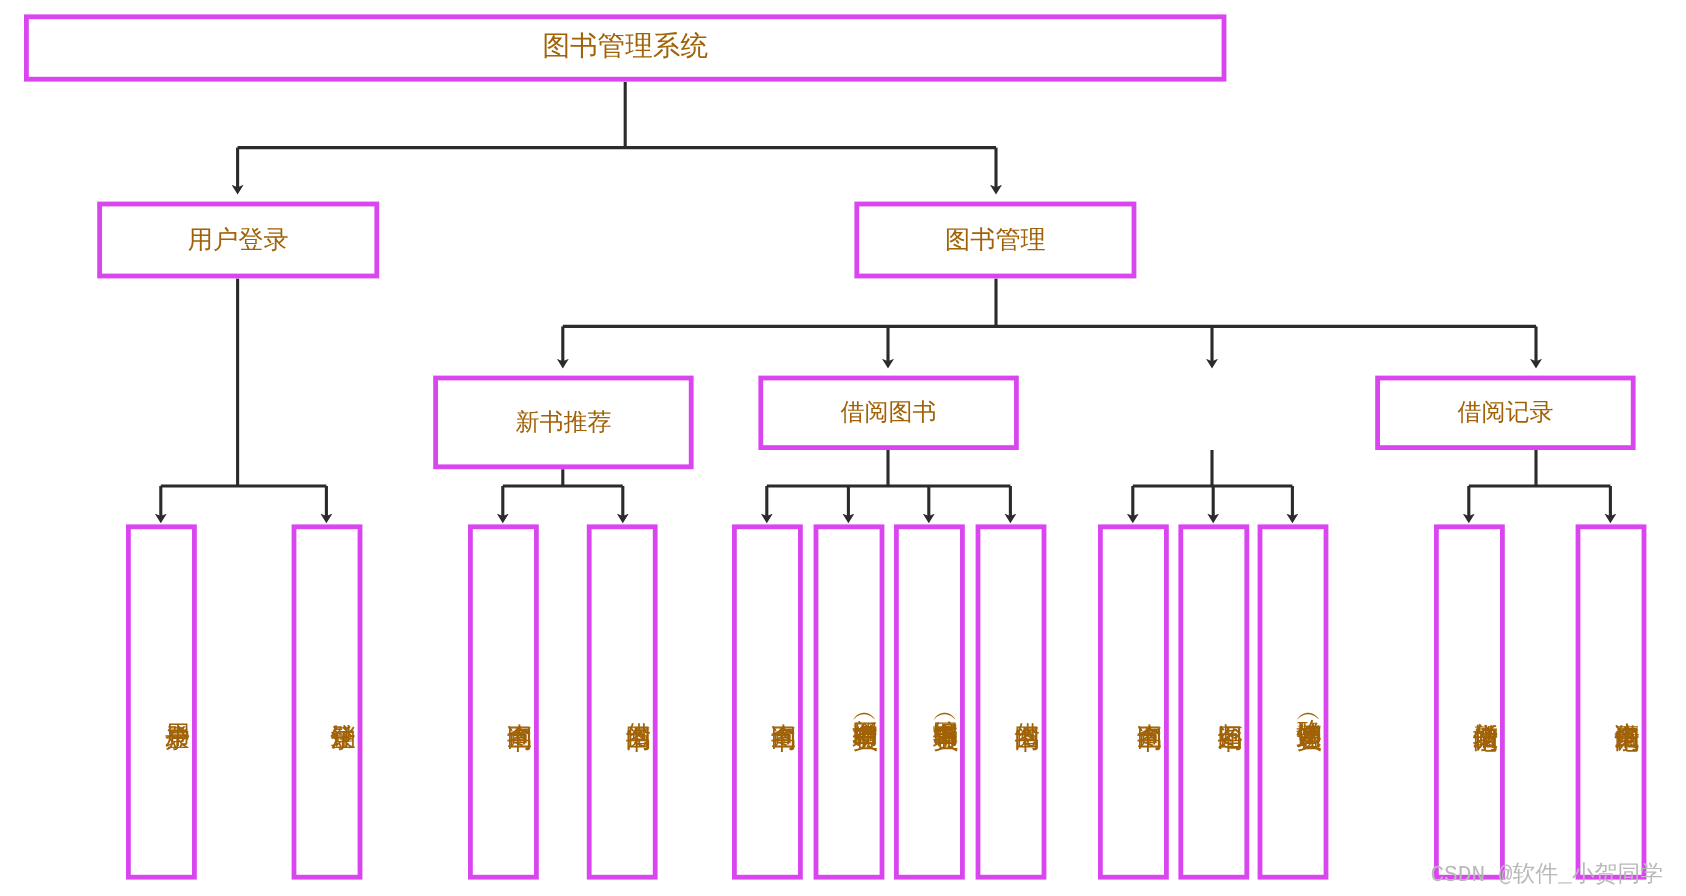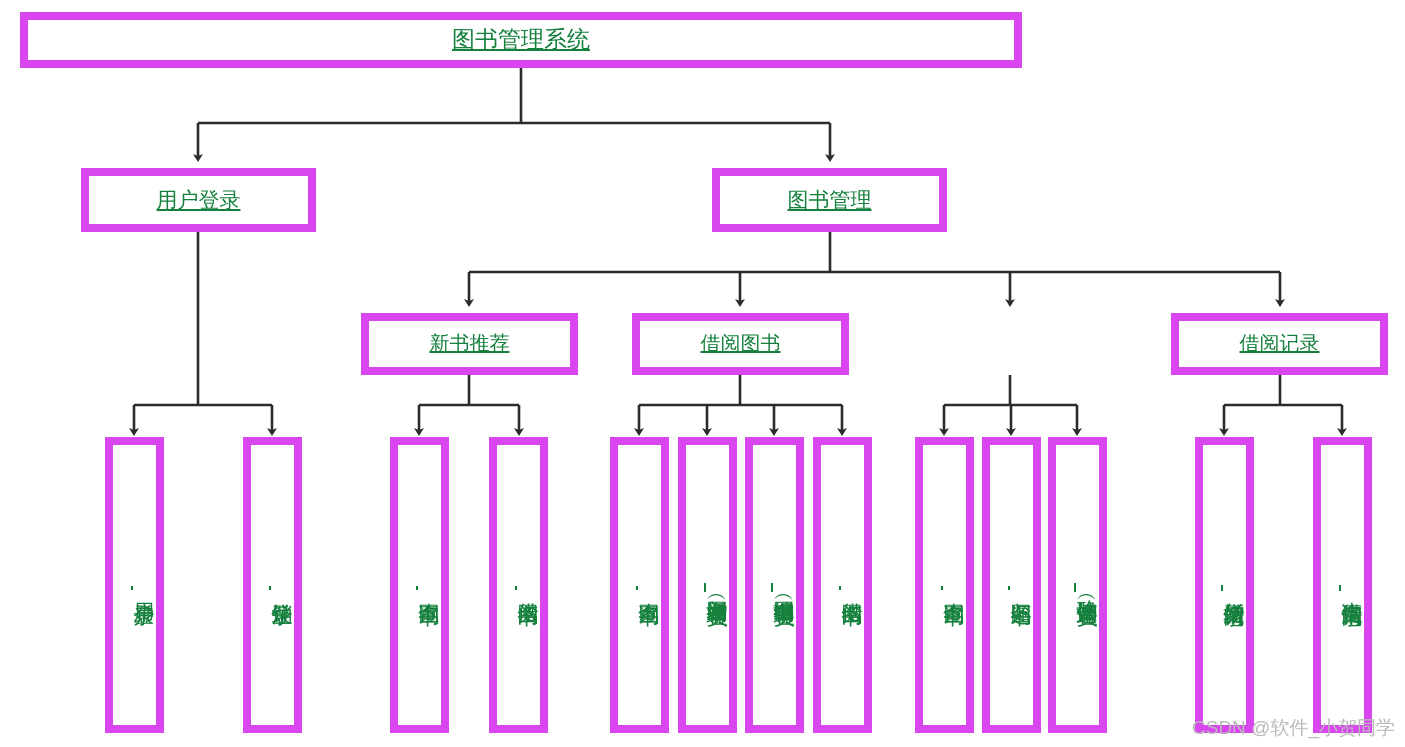--- a/index.html
+++ b/index.html
@@ -13,28 +13,27 @@
   #canvas {
     position: relative;
     width: 1405px;
     height: 747px;
     background: #ffffff;
     overflow: hidden;
   }
   .node {
     position: absolute;
     box-sizing: border-box;
-    border: 8px solid #d946ef;
+    border: 4px solid #d946ef;
     background: #ffffff;
     display: flex;
     align-items: center;
     justify-content: center;
-    color: #15803d;
+    color: #a16207;
     line-height: 1.18;
-    text-decoration: underline;
   }
   .node.lvl1 {
     font-size: 23px;
   }
   .node.lvl2 {
     font-size: 21px;
   }
   .node.lvl3 {
     font-size: 20px;
   }
@@ -57,21 +56,21 @@
     top: 0;
     width: 1405px;
     height: 747px;
     pointer-events: none;
   }
   .watermark {
     position: absolute;
     color: #b9b9b9;
     font-size: 19px;
     white-space: nowrap;
-    font-family: Liberation Sans, sans-serif;
+    font-family: Liberation Mono, monospace;
   }
 </style>
 </head>
 <body>
 
 <div id="canvas">
 
   <svg class="wires" viewBox="0 0 1405 747" xmlns="http://www.w3.org/2000/svg">
     <defs>
       <marker id="arrow" markerWidth="10" markerHeight="10" refX="4" refY="5" orient="auto" markerUnits="userSpaceOnUse">
@@ -120,23 +119,23 @@
       <path d="M1224,405 L1224,432" marker-end="url(#arrow)"></path>
       <path d="M1342,405 L1342,432" marker-end="url(#arrow)"></path>
     </g>
   </svg>
 
   <div class="node lvl1" style="left:20px; top:12px; width:1002px; height:56px;">图书管理系统</div>
 
   <div class="node lvl2" style="left:81px; top:168px; width:235px; height:64px;">用户登录</div>
   <div class="node lvl2" style="left:712px; top:168px; width:235px; height:64px;">图书管理</div>
 
-  <div class="node lvl3" style="left:361px; top:313px; width:217px; height:62px;">新书推荐</div>
+  <div class="node lvl3" style="left:361px; top:313px; width:217px; height:78px;">新书推荐</div>
   <div class="node lvl3" style="left:632px; top:313px; width:217px; height:62px;">借阅图书</div>
-  <div class="node lvl3" style="left:1171px; top:313px; width:217px; height:62px;">借阅记录</div>
+  <div class="node lvl3" style="left:1146px; top:313px; width:217px; height:62px;">借阅记录</div>
 
   <div class="node leaf" style="left:105px; top:437px; width:59px; height:296px;">用户登录</div>
   <div class="node leaf" style="left:243px; top:437px; width:59px; height:296px;">注销登录</div>
 
   <div class="node leaf" style="left:390px; top:437px; width:59px; height:296px;">查询图书</div>
   <div class="node leaf" style="left:489px; top:437px; width:59px; height:296px;">借阅图书</div>
 
   <div class="node leaf" style="left:610px; top:437px; width:59px; height:296px;">查询图书</div>
   <div class="node leaf tall" style="left:678px; top:437px; width:59px; height:296px;">新增图书（管理员）</div>
   <div class="node leaf tall" style="left:745px; top:437px; width:59px; height:296px;">编辑图书（管理员）</div>

